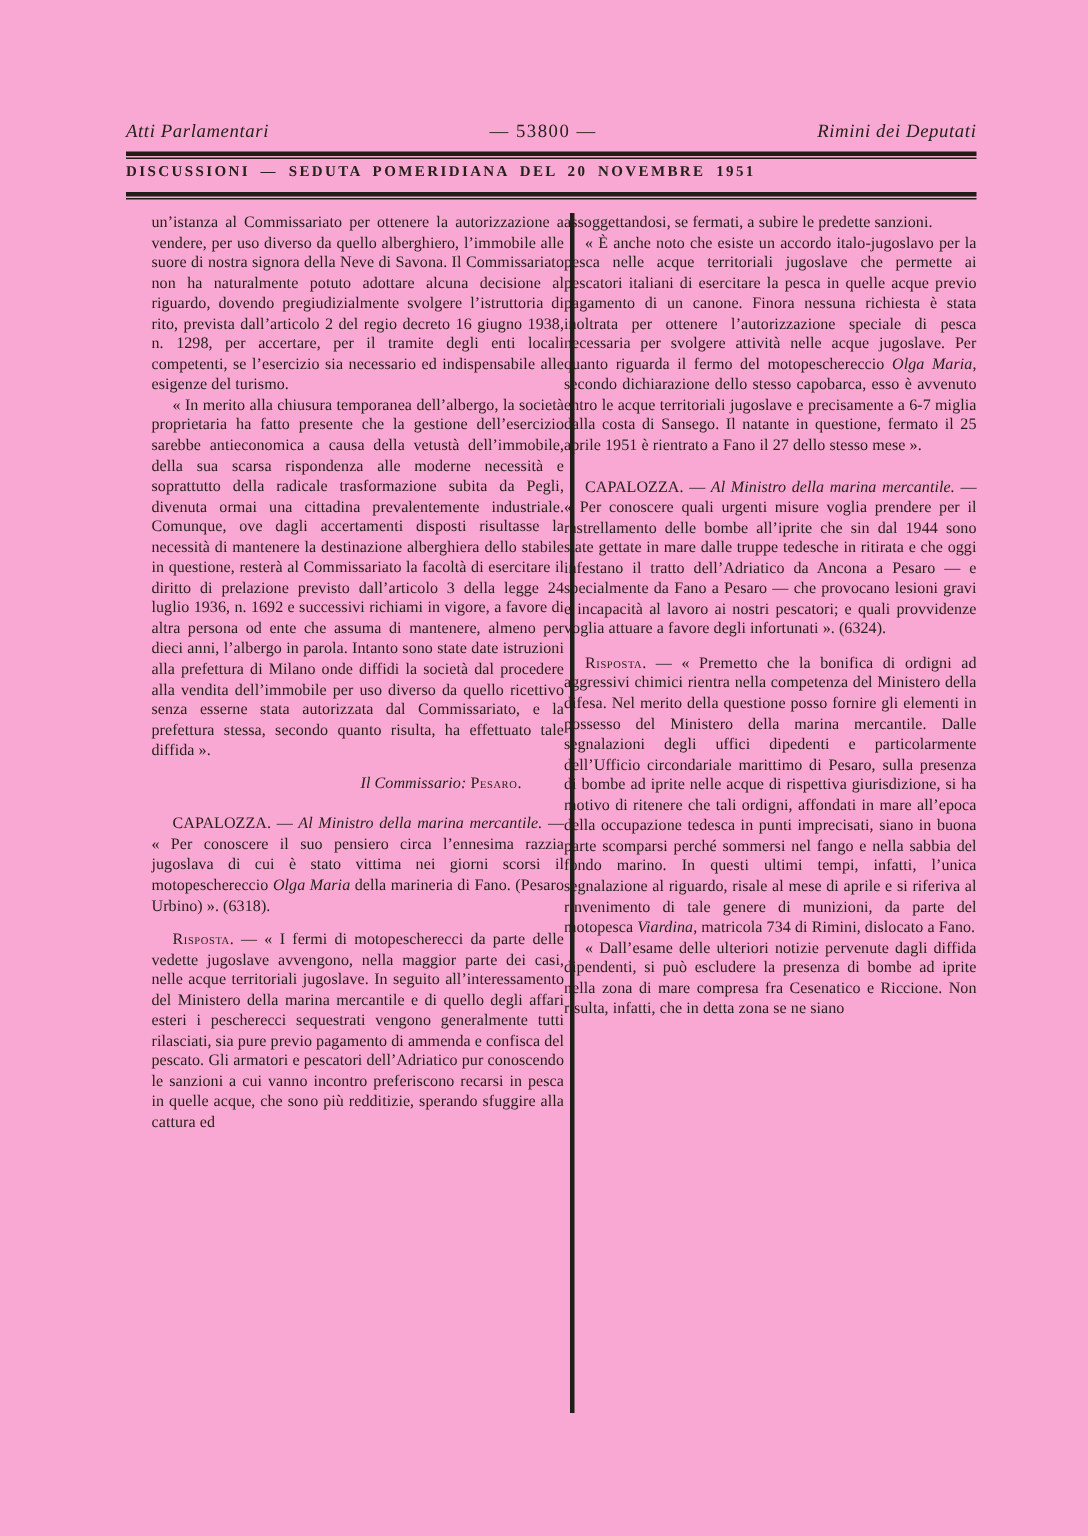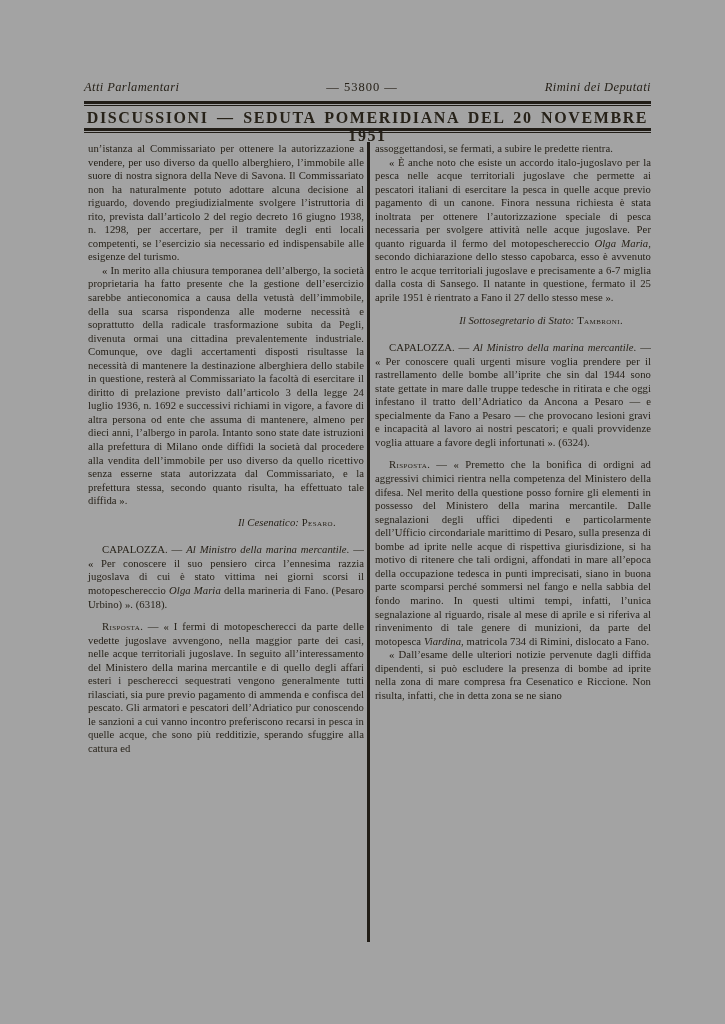--- a/index.html
+++ b/index.html
@@ -51,31 +51,31 @@
     background: #211d17;
     margin-top: 1.5px;
   }
   .rule-top { top: 101px; }
   .rule-bottom { top: 128px; }
   .session-line {
     position: absolute;
     top: 109px;
     left: 84px;
     right: 74px;
-    text-align: center;
-    font-size: 16px;
+    text-align: left;
+    font-size: 10px;
     font-weight: bold;
     letter-spacing: 1.6px;
     word-spacing: 3px;
   }
   
   .body-columns {
     position: absolute;
     top: 142px;
-    left: 88px;
+    left: 101px;
     right: 74px;
     display: flex;
     justify-content: space-between;
   }
   .column {
     width: 276px;
     font-size: 10.7px;
     line-height: 13.55px;
     text-align: justify;
     letter-spacing: 0.05px;
@@ -97,21 +97,21 @@
     padding-right: 28px;
     text-indent: 0;
   }
   .italic { font-style: italic; }
   .smallcaps { font-variant: small-caps; letter-spacing: 0.4px; }
   .normal { font-style: normal; }
 </style>
 </head>
 <body>
 
-<div class="page" style="background: #a3a3a3; color: rgb(39, 34, 25); text-decoration: underline;">
+<div class="page" style="background: #f9a8d4; color: rgb(39, 34, 25); text-decoration: underline;">
 
   <div class="running-head">
     <span class="edge">Atti Parlamentari</span>
     <span class="folio">— 53800 —</span>
     <span class="edge">Rimini dei Deputati</span>
   </div>
 
   <div class="rule-pair rule-top">
     <div class="thick" style="background: rgb(33, 29, 23);"></div>
       <div class="thin" style="background: rgb(33, 29, 23);"></div>
@@ -121,28 +121,27 @@
 
   <div class="rule-pair rule-bottom">
     <div class="thick" style="background: rgb(33, 29, 23);"></div>
       <div class="thin" style="background: rgb(33, 29, 23);"></div>
   </div>
 
   <div class="body-columns">
     <div class="column" id="col-left">
         <p class=""><span class="normal">un’istanza al Commissariato per ottenere la autorizzazione a vendere, per uso diverso da quello alberghiero, l’immobile alle suore di nostra signora della Neve di Savona. Il Commissariato non ha naturalmente potuto adottare alcuna decisione al riguardo, dovendo pregiudizialmente svolgere l’istruttoria di rito, prevista dall’articolo 2 del regio decreto 16 giugno 1938, n. 1298, per accertare, per il tramite degli enti locali competenti, se l’esercizio sia necessario ed indispensabile alle esigenze del turismo.</span></p>
         <p class="indent"><span class="normal">« In merito alla chiusura temporanea dell’albergo, la società proprietaria ha fatto presente che la gestione dell’esercizio sarebbe antieconomica a causa della vetustà dell’immobile, della sua scarsa rispondenza alle moderne necessità e soprattutto della radicale trasformazione subita da Pegli, divenuta ormai una cittadina prevalentemente industriale. Comunque, ove dagli accertamenti disposti risultasse la necessità di mantenere la destinazione alberghiera dello stabile in questione, resterà al Commissariato la facoltà di esercitare il diritto di prelazione previsto dall’articolo 3 della legge 24 luglio 1936, n. 1692 e successivi richiami in vigore, a favore di altra persona od ente che assuma di mantenere, almeno per dieci anni, l’albergo in parola. Intanto sono state date istruzioni alla prefettura di Milano onde diffidi la società dal procedere alla vendita dell’immobile per uso diverso da quello ricettivo senza esserne stata autorizzata dal Commissariato, e la prefettura stessa, secondo quanto risulta, ha effettuato tale diffida ».</span></p>
-        <p class="signature" style="margin-top: 8px;"><span class="italic">Il Cesenatico: </span><span class="smallcaps">Pesaro.</span></p>
+        <p class="signature" style="margin-top: 8px;"><span class="italic">Il Commissario: </span><span class="smallcaps">Pesaro.</span></p>
         <p class="indent" style="margin-top: 14px;"><span class="normal">CAPALOZZA. — </span><span class="italic">Al Ministro della marina mercantile. </span><span class="normal">— « Per conoscere il suo pensiero circa l’ennesima razzia jugoslava di cui è stato vittima nei giorni scorsi il motopeschereccio </span><span class="italic">Olga Maria </span><span class="normal">della marineria di Fano. (Pesaro Urbino) ». (6318).</span></p>
         <p class="indent" style="margin-top: 9px;"><span class="smallcaps">Risposta</span><span class="normal">. — « I fermi di motopescherecci da parte delle vedette jugoslave avvengono, nella maggior parte dei casi, nelle acque territoriali jugoslave. In seguito all’interessamento del Ministero della marina mercantile e di quello degli affari esteri i pescherecci sequestrati vengono generalmente tutti rilasciati, sia pure previo pagamento di ammenda e confisca del pescato. Gli armatori e pescatori dell’Adriatico pur conoscendo le sanzioni a cui vanno incontro preferiscono recarsi in pesca in quelle acque, che sono più redditizie, sperando sfuggire alla cattura ed</span></p>
       </div>
     <div class="col-divider" style="background: rgb(33, 29, 23);"></div>
     <div class="column" id="col-right">
-        <p class=""><span class="normal">assoggettandosi, se fermati, a subire le predette rientra.</span></p>
+        <p class=""><span class="normal">assoggettandosi, se fermati, a subire le predette sanzioni.</span></p>
         <p class="indent"><span class="normal">« È anche noto che esiste un accordo italo-jugoslavo per la pesca nelle acque territoriali jugoslave che permette ai pescatori italiani di esercitare la pesca in quelle acque previo pagamento di un canone. Finora nessuna richiesta è stata inoltrata per ottenere l’autorizzazione speciale di pesca necessaria per svolgere attività nelle acque jugoslave. Per quanto riguarda il fermo del motopeschereccio </span><span class="italic">Olga Maria</span><span class="normal">, secondo dichiarazione dello stesso capobarca, esso è avvenuto entro le acque territoriali jugoslave e precisamente a 6-7 miglia dalla costa di Sansego. Il natante in questione, fermato il 25 aprile 1951 è rientrato a Fano il 27 dello stesso mese ».</span></p>
-        <p class="signature" style="margin-top: 9px;"><span class="italic">Il Sottosegretario di Stato: </span><span class="smallcaps">Tambroni.</span></p>
         <p class="indent" style="margin-top: 14px;"><span class="normal">CAPALOZZA. — </span><span class="italic">Al Ministro della marina mercantile. </span><span class="normal">— « Per conoscere quali urgenti misure voglia prendere per il rastrellamento delle bombe all’iprite che sin dal 1944 sono state gettate in mare dalle truppe tedesche in ritirata e che oggi infestano il tratto dell’Adriatico da Ancona a Pesaro — e specialmente da Fano a Pesaro — che provocano lesioni gravi e incapacità al lavoro ai nostri pescatori; e quali provvidenze voglia attuare a favore degli infortunati ». (6324).</span></p>
         <p class="indent" style="margin-top: 9px;"><span class="smallcaps">Risposta</span><span class="normal">. — « Premetto che la bonifica di ordigni ad aggressivi chimici rientra nella competenza del Ministero della difesa. Nel merito della questione posso fornire gli elementi in possesso del Ministero della marina mercantile. Dalle segnalazioni degli uffici dipedenti e particolarmente dell’Ufficio circondariale marittimo di Pesaro, sulla presenza di bombe ad iprite nelle acque di rispettiva giurisdizione, si ha motivo di ritenere che tali ordigni, affondati in mare all’epoca della occupazione tedesca in punti imprecisati, siano in buona parte scomparsi perché sommersi nel fango e nella sabbia del fondo marino. In questi ultimi tempi, infatti, l’unica segnalazione al riguardo, risale al mese di aprile e si riferiva al rinvenimento di tale genere di munizioni, da parte del motopesca </span><span class="italic">Viardina</span><span class="normal">, matricola 734 di Rimini, dislocato a Fano.</span></p>
         <p class="indent"><span class="normal">« Dall’esame delle ulteriori notizie pervenute dagli diffida dipendenti, si può escludere la presenza di bombe ad iprite nella zona di mare compresa fra Cesenatico e Riccione. Non risulta, infatti, che in detta zona se ne siano</span></p>
       </div>
   </div>
 
 </div>
 
 </body></html>

